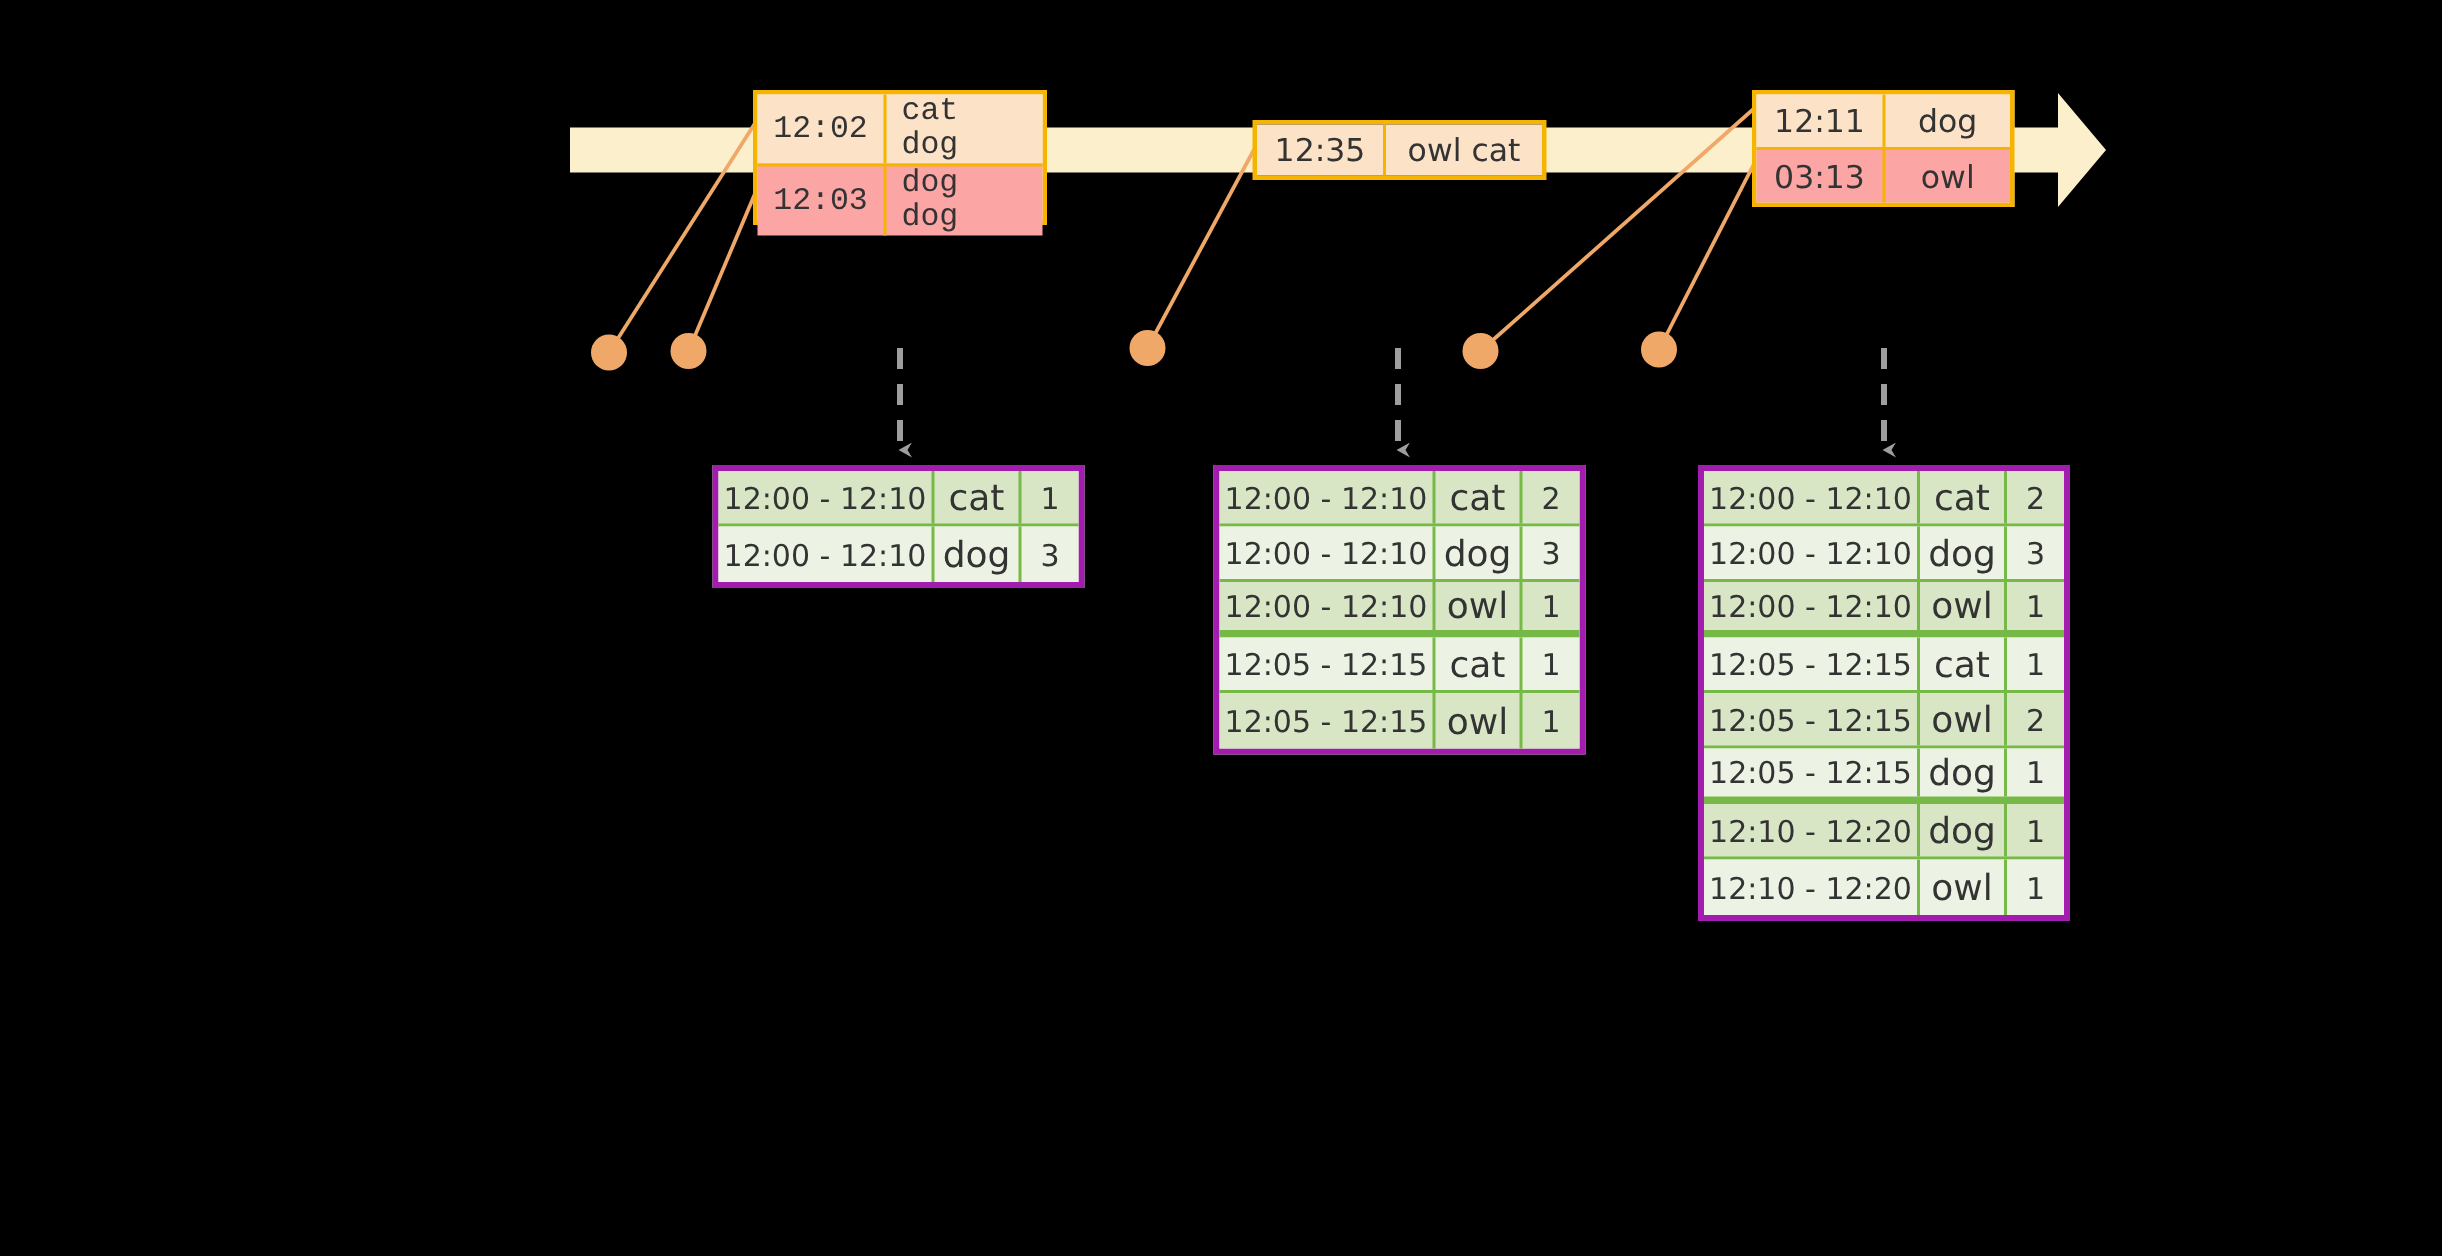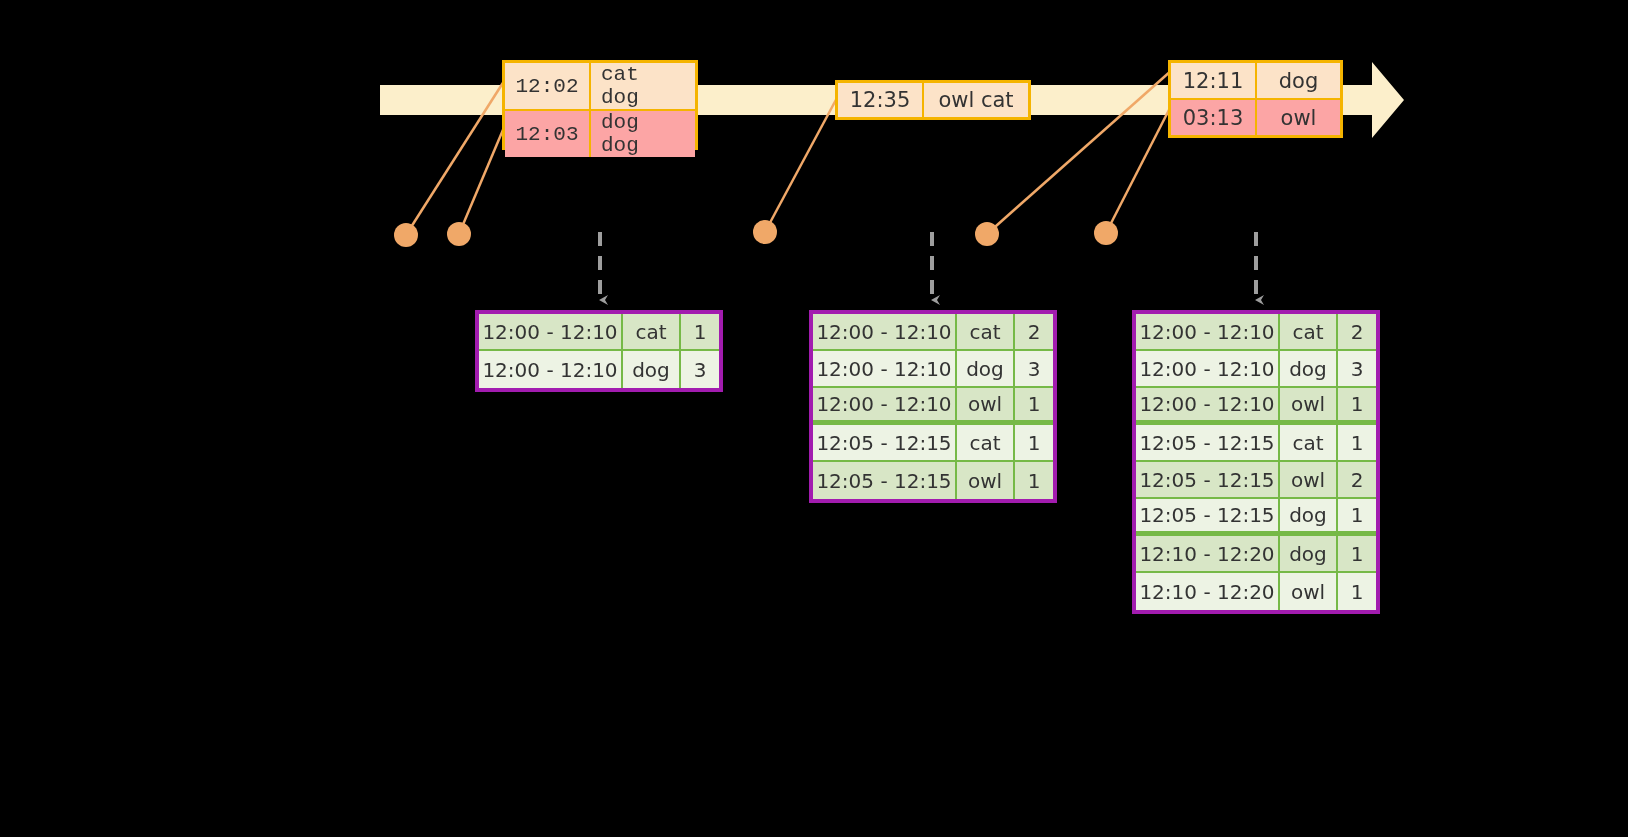--- a/index.html
+++ b/index.html
@@ -89,21 +89,21 @@
     justify-content: center;
     font-size: 20px;
     color: #333333;
     border-right: 2px solid #76B947;
     box-sizing: border-box;
   }
   .cell-key {
     display: flex;
     align-items: center;
     justify-content: center;
-    font-size: 20px;
+    font-size: 24px;
     color: #333333;
     border-right: 2px solid #76B947;
     box-sizing: border-box;
   }
   .cell-count {
     display: flex;
     align-items: center;
     justify-content: center;
     font-size: 20px;
     color: #333333;

